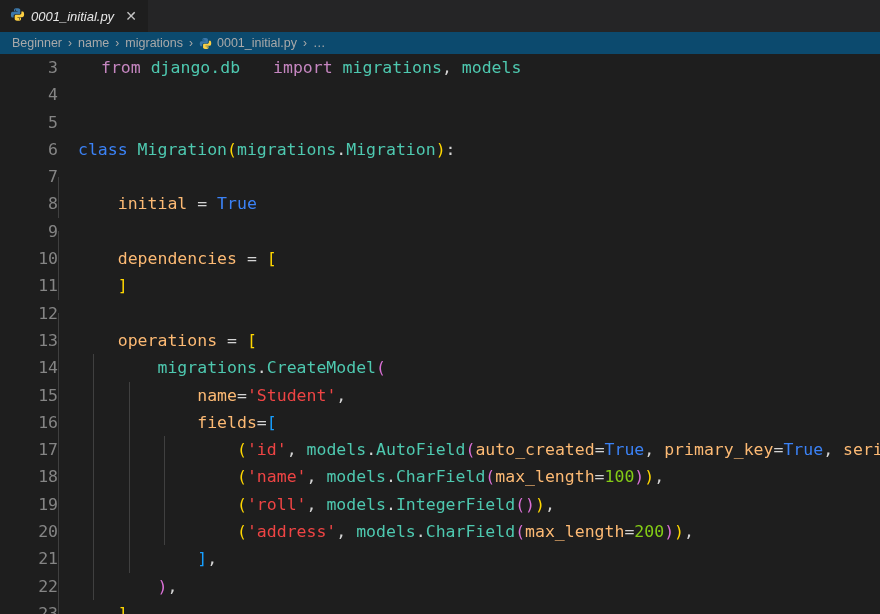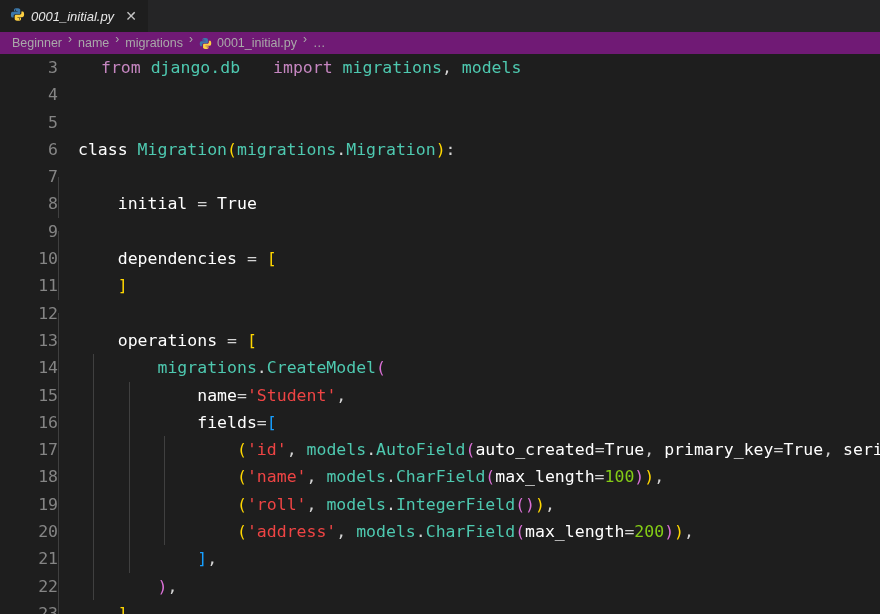--- a/index.html
+++ b/index.html
@@ -50,22 +50,23 @@
     margin-left: 2px;
     border-radius: 3px;
   }
 
   
   .py-icon { flex: 0 0 auto; display: block; }
 
   
   .breadcrumb {
     height: 22px;
-    background: #701a75;
+    background: #0c4a6e;
     display: flex;
+    align-items: center;
     padding-left: 11px;
     gap: 0px;
     font-size: 12.5px;
     color: #a9a9a9;
     white-space: nowrap;
     overflow: hidden;
   }
   .crumb {
     color: #a9a9a9;
     padding: 0 1px;
@@ -127,24 +128,24 @@
     position: absolute;
     width: 1px;
     background: #404040;
     top: 0;
     height: 27.3px;
     pointer-events: none;
   }
 
   
   .t-kw      { color: #C586C0; margin-left: 23px; }  
-  .t-ctrl    { color: #ffffff; margin-top: 48px; }  
+  .t-ctrl    { color: #3b82f6; margin-top: 48px; }  
   .t-type    { color: #4EC9B0; }  
   .t-fn      { color: #4EC9B0; }  
-  .t-var     { color: #ffffff; }  
+  .t-var     { color: #fdba74; }  
   .t-str     { color: #ef4444; }  
   .t-num     { color: #84cc16; }  
   .t-punc    { color: #d4d4d4; }  
   .t-br0     { color: #FFD700; }
   .t-br1     { color: #DA70D6; }
   .t-br2     { color: #179FFF; }
   .t-plain   { color: #d4d4d4; }
 </style>
 </head>
 <body>

